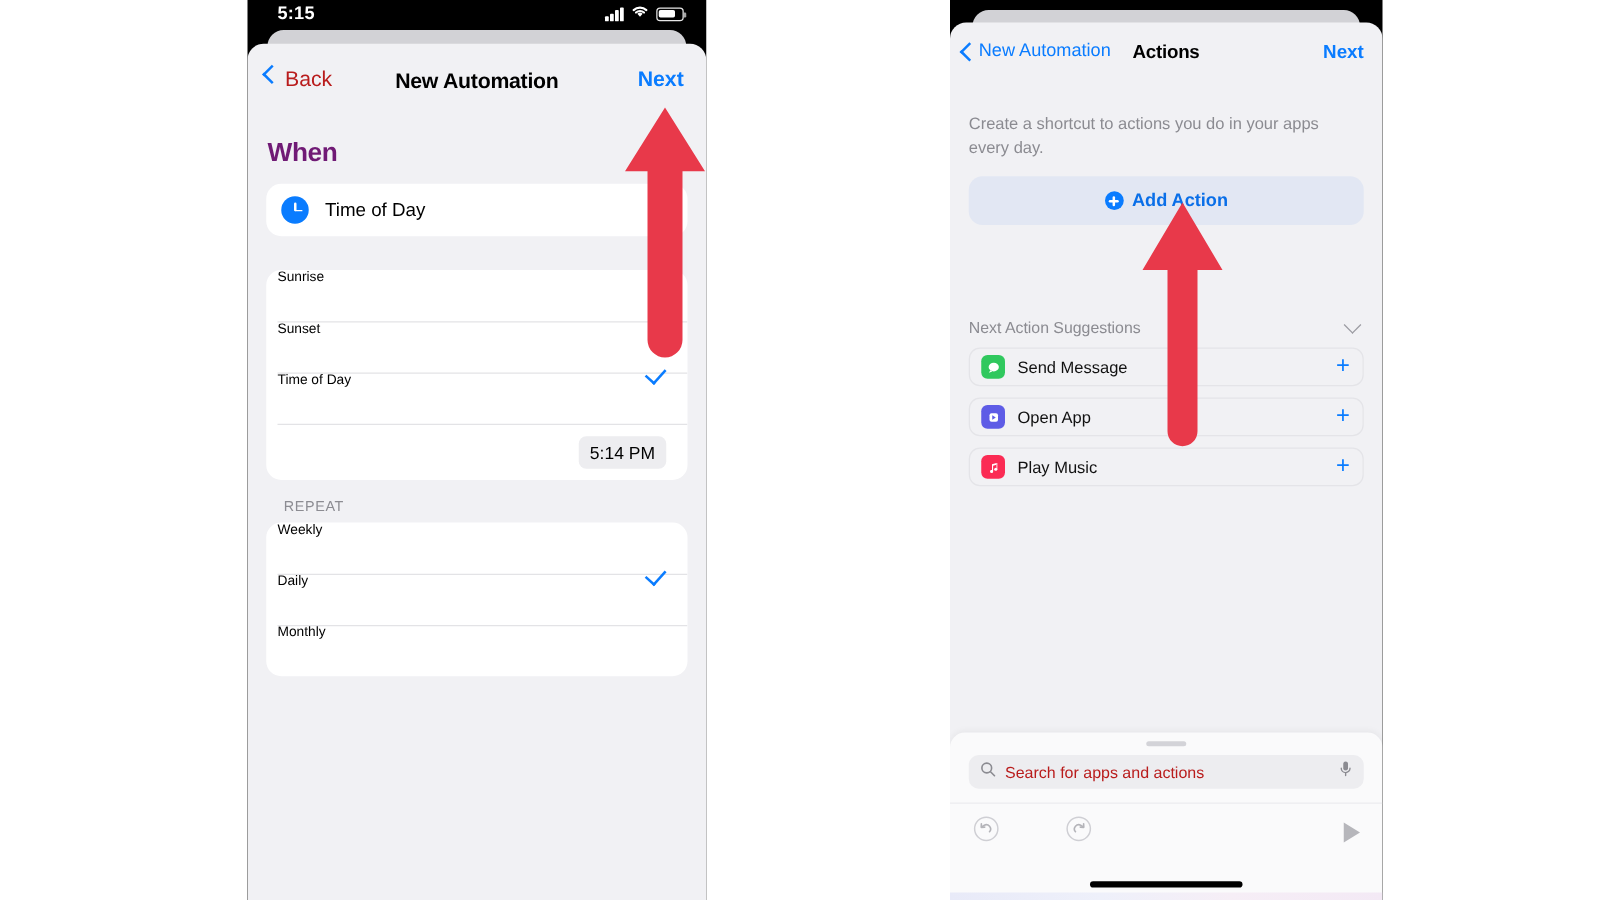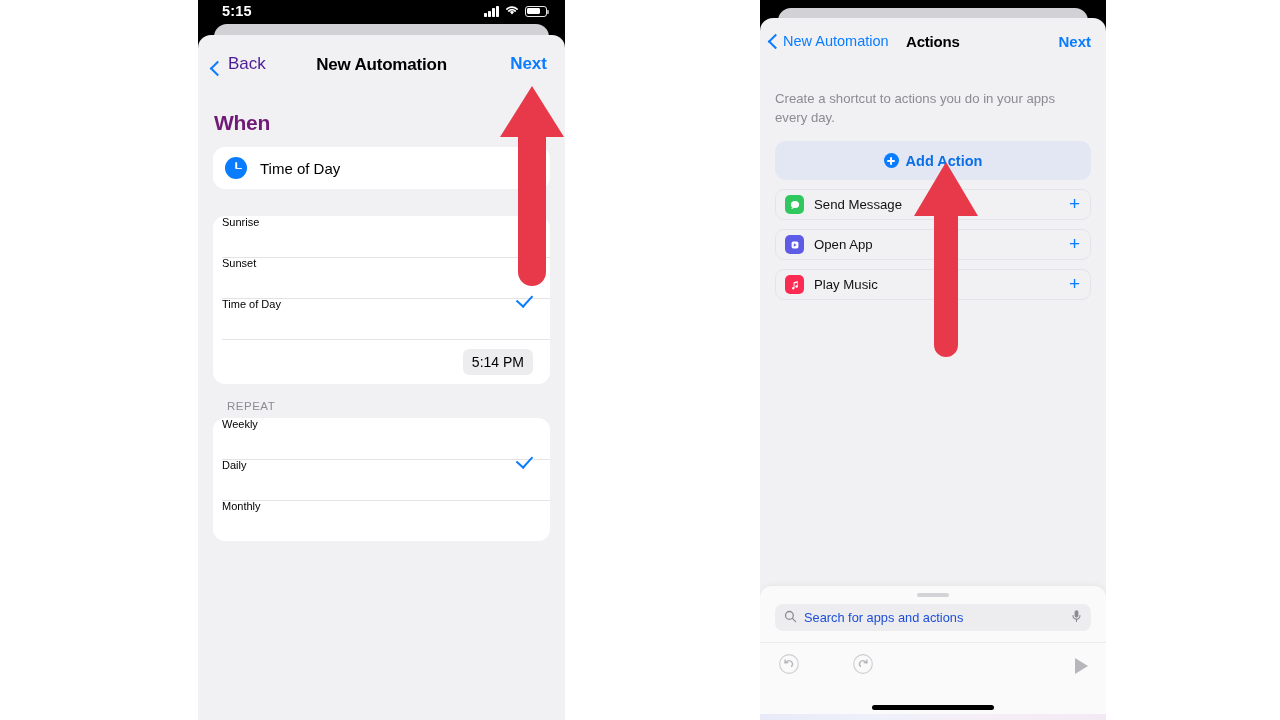--- a/index.html
+++ b/index.html
@@ -117,23 +117,23 @@
     text-align: center;
     font-size: 17px;
     font-weight: 700;
     color: #000;
     letter-spacing: -0.2px;
   }
   .nav-left {
     position: absolute;
     left: 14px; top: 19px;
     display: flex;
-    align-items: flex-end;
+    align-items: flex-start;
     gap: 3px;
-    color: #4c1d95;
+    color: #b91c1c;
     font-size: 17px;
   }
   .nav-right {
     position: absolute;
     right: 18px; top: 19px;
     color: #0a7cff;
     font-size: 17px;
     font-weight: 600;
   }
   .chev-back {
@@ -387,21 +387,21 @@
     background: #ededf0;
     display: flex;
     align-items: center;
     padding: 0 9px;
     gap: 7px;
     box-sizing: border-box;
   }
   .search-ph {
     flex: 1;
     font-size: 12.8px;
-    color: #1d4ed8;
+    color: #b91c1c;
   }
   .toolbar {
     position: absolute;
     left: 0; right: 0;
     top: 56px;
     height: 46px;
     border-top: 1px solid #ececef;
     display: flex;
     align-items: center;
     padding: 0 18px;
@@ -533,20 +533,24 @@
         <div class="r-nav-right">Next</div>
       </div>
 
       <div class="r-desc">Create a shortcut to actions you do in your apps every day.</div>
 
       <div class="add-action">
         <span class="plus-circle"></span>
         <span>Add Action</span>
       </div>
 
+      <div class="sugg-head">
+        <span>Next Action Suggestions</span>
+        <span class="chev-down"></span>
+      </div>
 
       <div class="sugg-row">
         <span class="app-icon" style="background:#30c85e">
           <svg width="12" height="12" viewBox="0 0 12 12">
               <ellipse cx="6" cy="5.6" rx="4.1" ry="3.5" fill="#fff"></ellipse>
               <path d="M3.2 8.2 L2.2 10.2 L4.9 9.1 Z" fill="#fff"></path>
             </svg>
         </span>
         <span class="sugg-label">Send Message</span>
         <span class="plus-sign">+</span>

